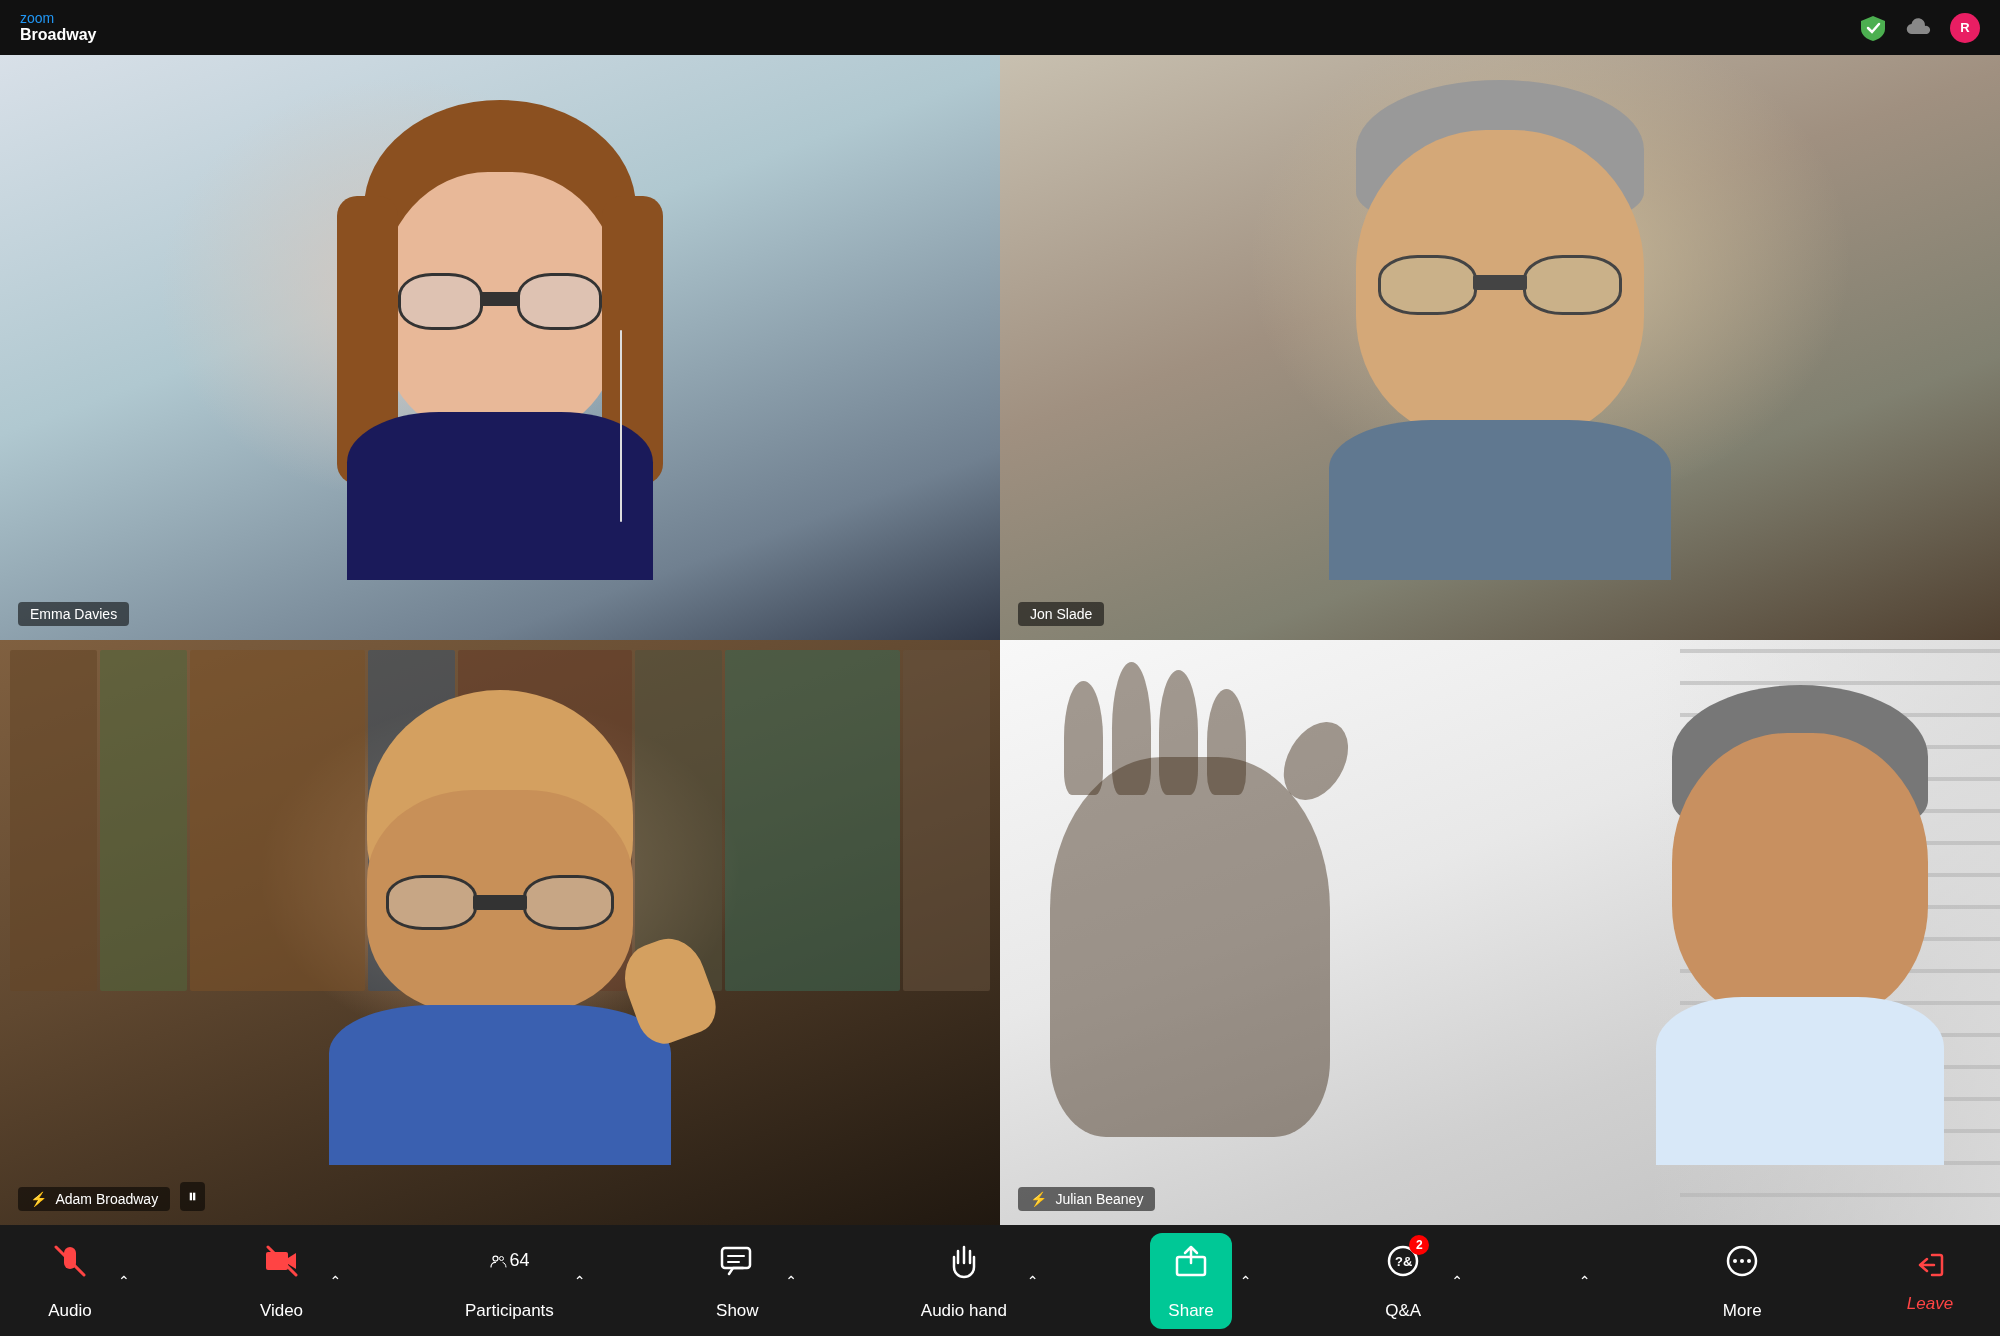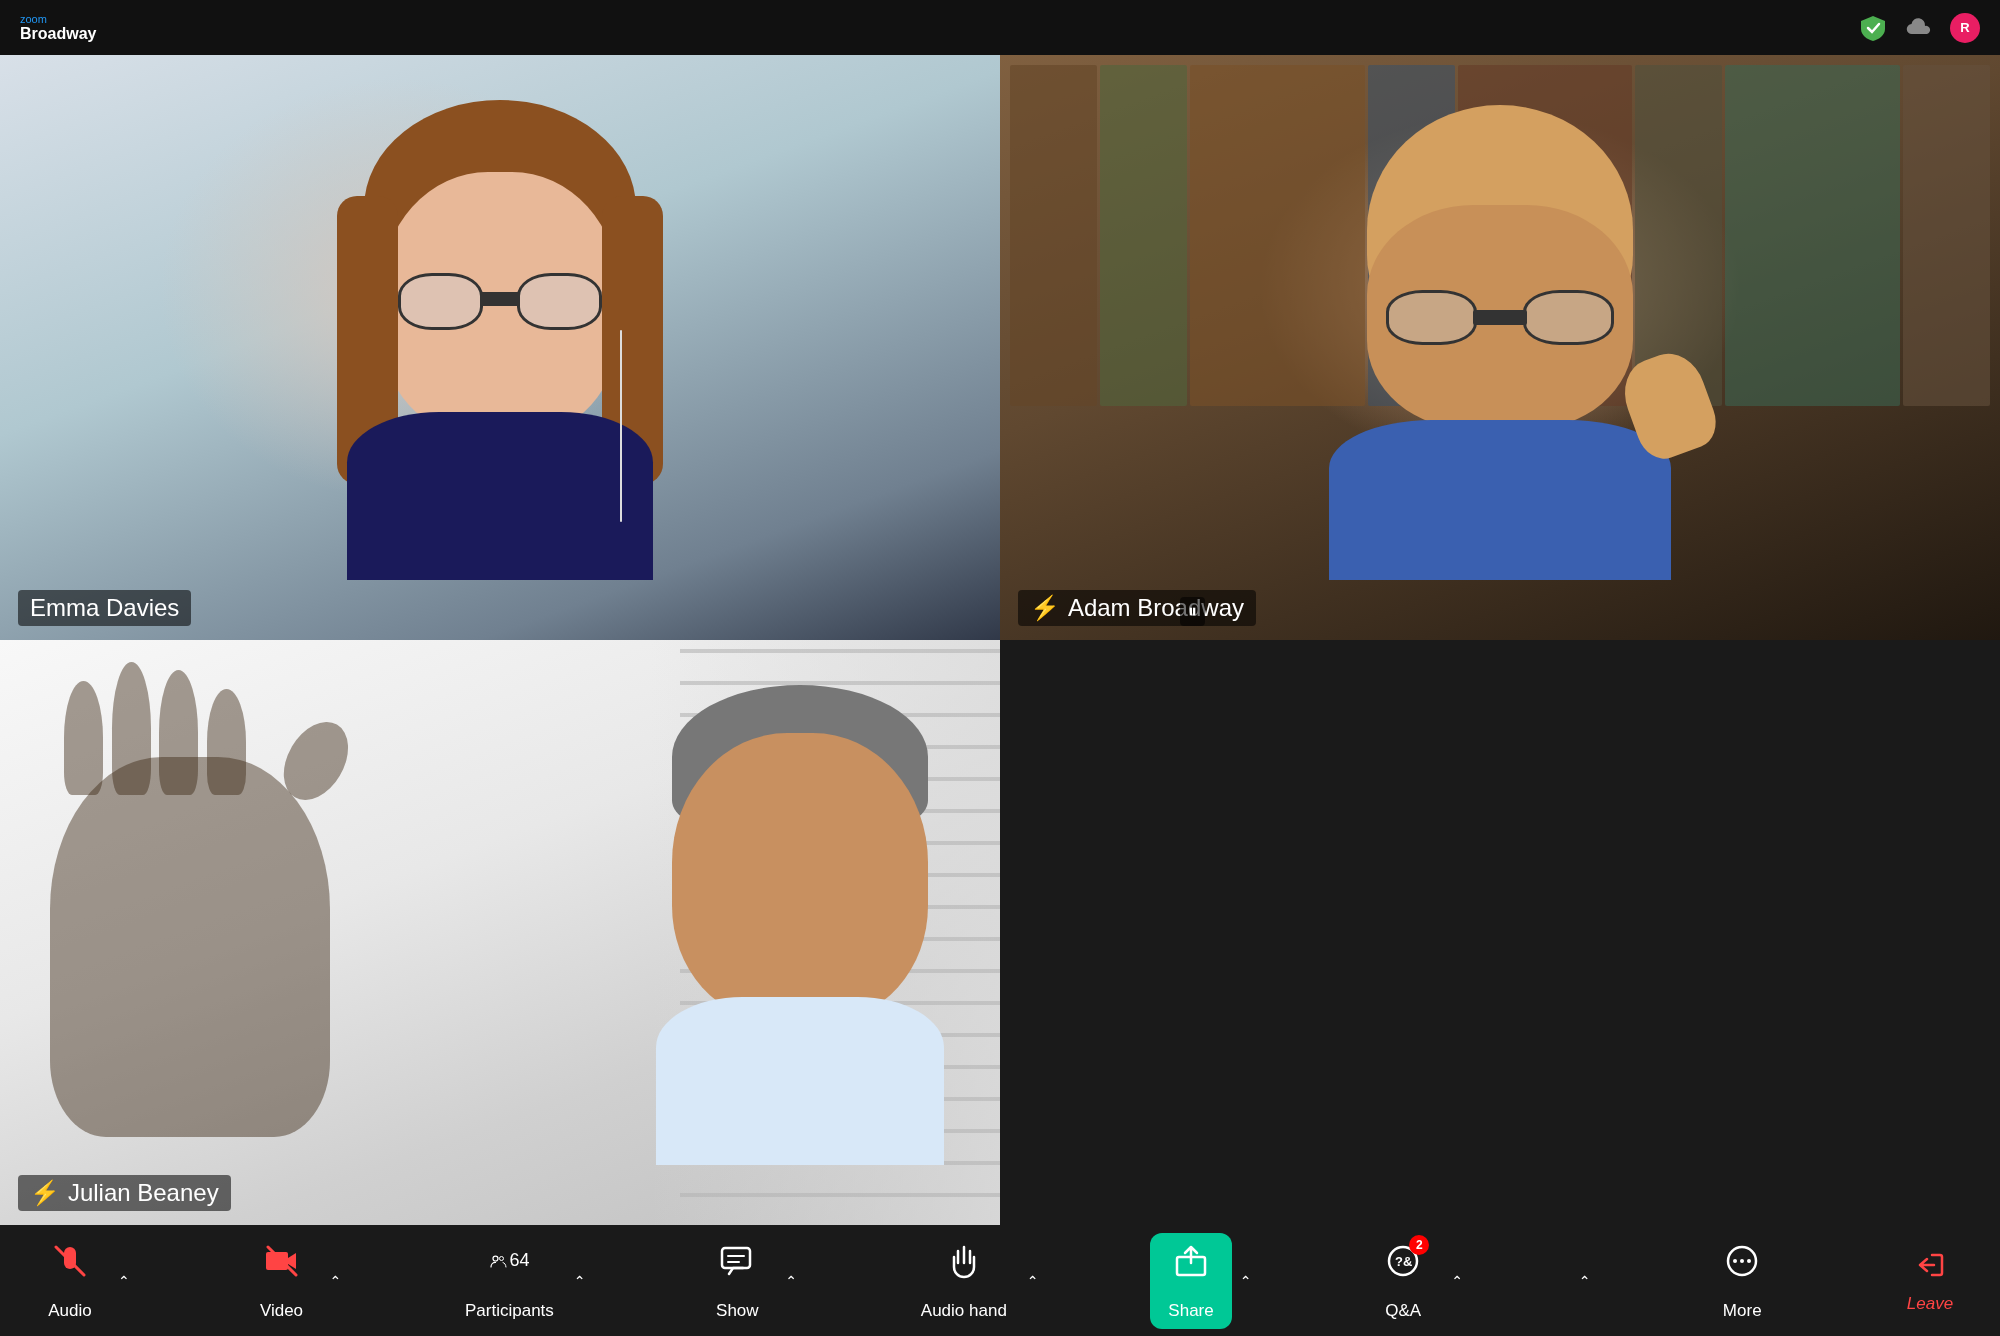--- a/index.html
+++ b/index.html
@@ -24,21 +24,21 @@
       top: 0;
       left: 0;
       z-index: 10;
     }
     #zoom-logo {
       display: flex;
       flex-direction: column;
       line-height: 1.1;
     }
     #zoom-logo .zoom-text {
-      font-size: 11px;
+      font-size: 14px;
       color: #2196F3;
       font-weight: 400;
       text-transform: lowercase;
     }
     #zoom-logo .workplace-text {
       font-size: 16px;
       color: #ffffff;
       font-weight: 600;
     }
 
@@ -110,21 +110,21 @@
       background: linear-gradient(160deg, #f0f0f0 0%, #e0e0e0 40%, #c8c8c8 70%, #b0b0b0 100%);
     }
 
     
     .name-label {
       position: absolute;
       bottom: 14px;
       left: 18px;
       background: rgba(0,0,0,0.55);
       color: #ffffff;
-      font-size: 24px;
+      font-size: 14px;
       padding: 4px 12px;
       border-radius: 4px;
       display: flex;
       gap: 8px;
     }
 
     
     .pause-indicator {
       position: absolute;
       bottom: 14px;
@@ -326,20 +326,40 @@
         <div style="position:absolute;bottom:0;left:5%;width:90%;height:35%;background:#1a1a5a;border-radius:30% 30% 0 0;"></div>
 
         <div style="position:absolute;top:48%;right:14%;width:2px;height:40%;background:#ddd;border-radius:1px;"></div>
       </div>
     </div>
     <div class="name-label">
       <span>Emma Davies</span>
     </div>
   </div>
 
+  <div class="video-tile tile-jon active-speaker">
+    <div class="bg-fill jon-bg"></div>
+    <div style="position:absolute;inset:0;display:flex;align-items:flex-end;justify-content:center;padding-bottom:60px;">
+      <div style="position:relative;width:380px;height:500px;">
+
+        <div style="position:absolute;top:0;left:12%;width:76%;height:28%;background:#999;border-radius:50% 50% 20% 20%;"></div>
+
+        <div style="position:absolute;top:10%;left:12%;width:76%;height:62%;background:#d4a878;border-radius:45% 45% 40% 40%;"></div>
+
+        <div style="position:absolute;top:35%;left:18%;width:26%;height:12%;border:3px solid #444;border-radius:40%;background:rgba(180,200,180,0.3);"></div>
+        <div style="position:absolute;top:35%;right:18%;width:26%;height:12%;border:3px solid #444;border-radius:40%;background:rgba(180,200,180,0.3);"></div>
+        <div style="position:absolute;top:39%;left:43%;width:14%;height:3%;background:#444;border-radius:2px;"></div>
+
+        <div style="position:absolute;bottom:0;left:5%;width:90%;height:32%;background:#607890;border-radius:30% 30% 0 0;"></div>
+      </div>
+    </div>
+    <div class="name-label">
+      <span>Jon Slade</span>
+    </div>
+  </div>
 
   <div class="video-tile tile-adam">
     <div class="bg-fill adam-bg"></div>
 
     <div style="position:absolute;top:0;left:0;right:0;height:60%;display:flex;gap:3px;padding:10px 10px 0;overflow:hidden;">
       <div style="flex:1;background:rgba(100,70,40,0.6);border-radius:2px;"></div>
       <div style="flex:1;background:rgba(80,100,60,0.6);border-radius:2px;"></div>
       <div style="flex:2;background:rgba(120,80,40,0.6);border-radius:2px;"></div>
       <div style="flex:1;background:rgba(60,80,100,0.6);border-radius:2px;"></div>
       <div style="flex:2;background:rgba(100,60,40,0.6);border-radius:2px;"></div>

